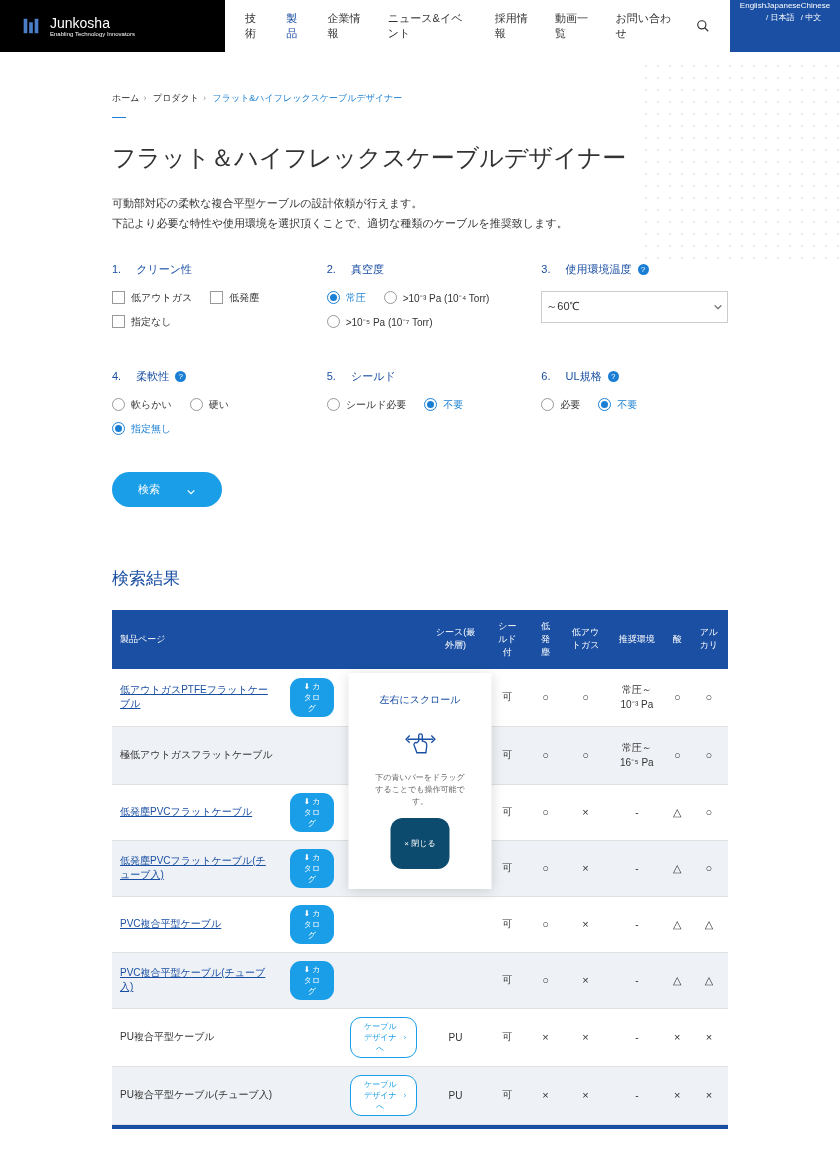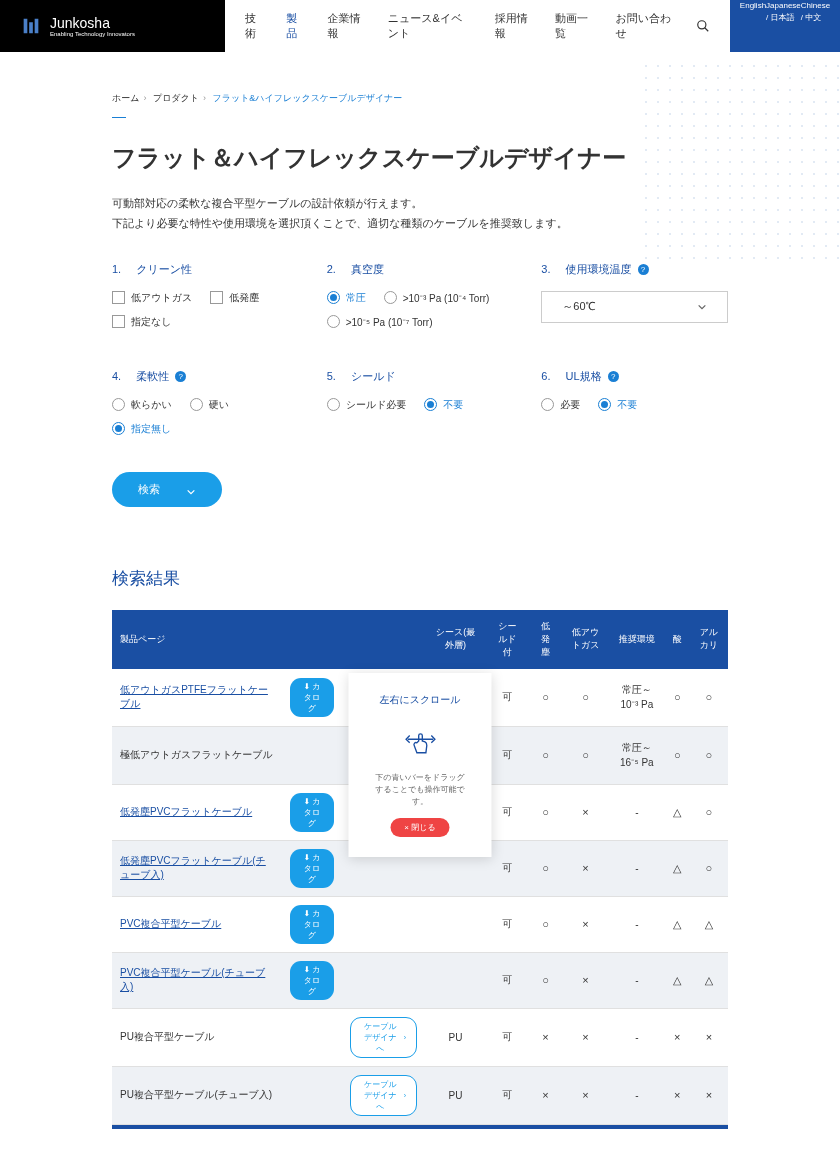--- a/index.html
+++ b/index.html
@@ -15,43 +15,43 @@
 .search-ico{margin-left:auto;width:16px;height:16px}
 .lang{background:#1a4fa3;width:110px;display:flex;flex-direction:row;justify-content:center;padding:0 12px}
 .lang a{color:#fff;font-size:8px;text-decoration:none;line-height:1.5}
 .dots{position:absolute;top:60px;right:0;width:200px;height:200px;background-image:radial-gradient(circle,#c5d4e8 1px,transparent 1px);background-size:12px 12px;opacity:.5;pointer-events:none}
 .container{max-width:616px;margin:0 auto;padding:40px 0}
 .breadcrumb{font-size:9px;margin-bottom:4px}
 .breadcrumb a{color:#333;text-decoration:none}
 .breadcrumb .sep{margin:0 4px;color:#999}
 .breadcrumb .current{color:#1a7fd4}
 .bc-line{width:14px;height:1px;background:#1a7fd4;margin:12px 0 24px}
-h1{font-size:24px;font-weight:700;margin-bottom:20px}
+h1{font-size:24px;font-weight:400;margin-bottom:20px}
 .desc{font-size:11px;line-height:1.8;margin-bottom:28px}
 h2{color:#1a4fa3;font-size:17px;font-weight:500;margin-bottom:20px}
 .form-grid{display:grid;grid-template-columns:1fr 1fr 1fr;gap:40px 28px;margin-bottom:36px}
 .field-label{color:#1a4fa3;font-size:11px;margin-bottom:14px;display:flex;align-items:center;gap:6px}
 .help{width:11px;height:11px;border-radius:50%;background:#1a7fd4;color:#fff;font-size:8px;display:inline-flex;align-items:center;justify-content:center}
 .opts{display:flex;flex-wrap:wrap;gap:10px 18px}
 .chk,.rdo{display:flex;align-items:center;gap:6px;font-size:10px;cursor:pointer}
 .chk-box{width:13px;height:13px;border:1px solid #999}
 .rdo-box{width:13px;height:13px;border:1px solid #999;border-radius:50%;display:flex;align-items:center;justify-content:center}
 .rdo.sel .rdo-box{border-color:#1a7fd4}
 .rdo.sel .rdo-box::after{content:"";width:7px;height:7px;border-radius:50%;background:#1a7fd4}
 .rdo.sel{color:#1a7fd4}
-.select{border:1px solid #ccc;height:32px;display:flex;align-items:center;justify-content:space-between;padding:0 20px;font-size:11px;cursor:pointer}
+.select{border:1px solid #ccc;height:32px;display:flex;align-items:center;justify-content:space-between;padding:0 4px;font-size:11px;cursor:pointer}
 .select .chev{width:10px;height:10px}
 .search-btn{background:#1a9ee8;color:#fff;border:none;border-radius:20px;padding:10px 26px;font-size:11px;cursor:pointer;display:flex;align-items:flex-end;gap:26px}
 .results{margin-top:60px}
 .table-wrap{position:relative;overflow:hidden;border-bottom:4px solid #1a4fa3}
 .scroll-hint{position:absolute;top:63px;left:50%;transform:translateX(-50%);background:#fff;padding:20px 24px;box-shadow:0 2px 12px rgba(0,0,0,.15);z-index:10;width:143px;text-align:center}
 .scroll-hint-title{color:#1a4fa3;font-size:10px;margin-bottom:10px}
 .scroll-hand{width:36px;height:36px;margin:6px auto 10px}
 .scroll-hint-text{font-size:8px;color:#666;line-height:1.5;margin-bottom:10px}
-.close-btn{background:#ef4444;color:#fff;border:none;border-radius:12px;padding:4px 14px;font-size:8px;cursor:pointer}
+.close-btn{background:#0c4a6e;color:#fff;border:none;border-radius:12px;padding:20px 14px;font-size:8px;cursor:pointer}
 table{width:100%;border-collapse:collapse;font-size:10px}
 thead{background:#1a4fa3;color:#fff}
 th{padding:10px 8px;font-weight:normal;font-size:9px;text-align:center}
 th:first-child{text-align:left;width:170px}
 td{padding:8px;text-align:center;border-bottom:1px solid #e0e0e0}
 td:first-child{text-align:left}
 tbody tr:nth-child(even){background:#eef1f5}
 .prod-link{color:#1a4fa3;text-decoration:underline}
 .prod-plain{color:#333}
 .pill{display:inline-flex;align-items:center;border-radius:11px;padding:3px 10px;font-size:8px;cursor:pointer;gap:4px}

